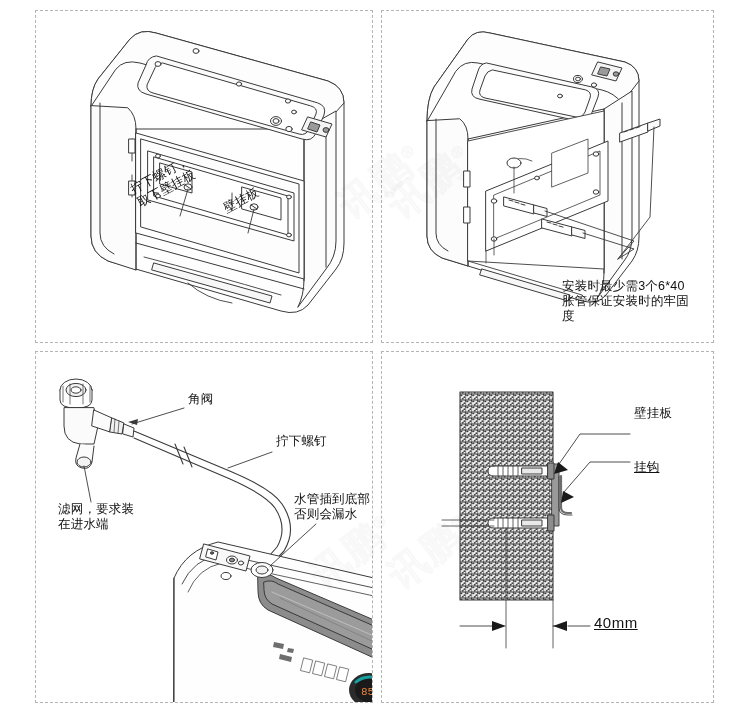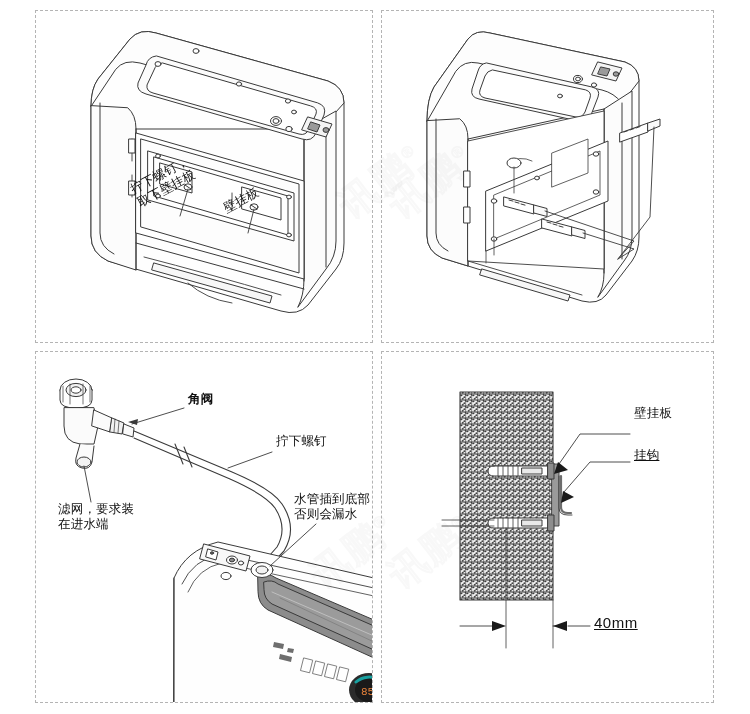--- a/index.html
+++ b/index.html
@@ -187,20 +187,23 @@
 
         <rect x="82" y="160" width="6" height="16" fill="#ffffff"></rect>
         <rect x="82" y="196" width="6" height="16" fill="#ffffff"></rect>
 
         <path d="M126 152 Q138 144 150 150" stroke-width=".8"></path>
         <ellipse cx="132" cy="152" rx="7" ry="5" fill="#ffffff"></ellipse>
         <path d="M132 156 l0 26" stroke-width=".8"></path>
       </svg>
     </div>
 
+    <div class="lbl" style="left:180px;top:268px;">安装时最少需3个6*40
+胀管保证安装时的牢固
+度</div>
   </div>
 
   <div class="panel" id="panel-3">
     <div class="art">
       <svg width="338" height="352" viewBox="0 0 338 352" fill="none" stroke="#3a3a3a" stroke-width="1" stroke-linejoin="round" stroke-linecap="round">
 
         <g fill="#ffffff">
 
           <ellipse cx="40" cy="38" rx="16" ry="11"></ellipse>
           <path d="M24 38 L24 48 Q24 56 40 56 Q56 56 56 48 L56 38"></path>
@@ -274,21 +277,21 @@
         </g>
 
         <path d="M96 72 L148 56" stroke-width=".9"></path>
         <path d="M92 70 l10 -3 l-1 6 Z" fill="#3a3a3a" stroke="none"></path>
         <path d="M48 114 L55 150" stroke-width=".9"></path>
         <path d="M192 116 L236 100" stroke-width=".9"></path>
         <path d="M234 214 L280 172" stroke-width=".9"></path>
       </svg>
     </div>
 
-    <div class="lbl" style="left:152px;top:40px;font-weight:bold;">角阀</div>
+    <div class="lbl" style="left:152px;top:40px;">角阀</div>
 
     <div class="lbl" style="left:240px;top:82px;">拧下螺钉</div>
 
     <div class="lbl" style="left:258px;top:140px;">水管插到底部
 否则会漏水</div>
 
     <div class="lbl" style="left:22px;top:150px;">滤网，要求装
 在进水端</div>
   </div>
 
@@ -340,21 +343,21 @@
         <path d="M177 112 L198 82 L248 82" stroke-width=".9"></path>
         <path d="M176 110 l10 8 l-14 4 Z" fill="#1a1a1a" stroke="none"></path>
 
         <path d="M182 140 L208 110 L248 110" stroke-width=".9"></path>
         <path d="M181 139 l11 6 l-13 6 Z" fill="#1a1a1a" stroke="none"></path>
       </svg>
     </div>
 
     <div class="lbl" style="left:252px;top:54px;">壁挂板</div>
 
-    <div class="lbl" style="left:252px;top:96px;text-decoration:underline;">挂钩</div>
+    <div class="lbl" style="left:252px;top:108px;text-decoration:underline;">挂钩</div>
 
     <div class="lbl dim" style="left:212px;top:263px;text-decoration:underline;">40mm</div>
   </div>
 
   <div class="wm" style="left:328px;top:190px;">
     <span>讯鹏</span><span class="reg">®</span>
   </div>
   <div class="wm" style="left:378px;top:190px;">
     <span>讯鹏</span><span class="reg">®</span>
   </div>

